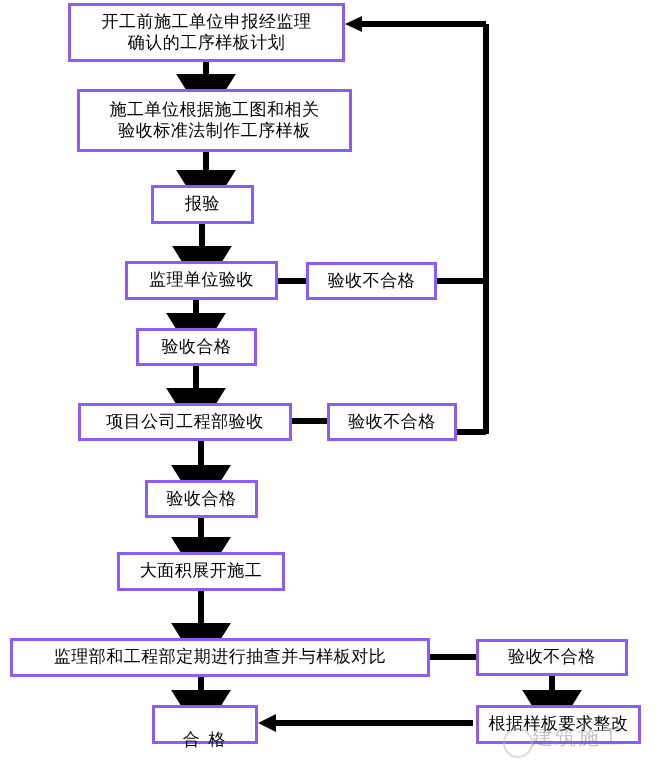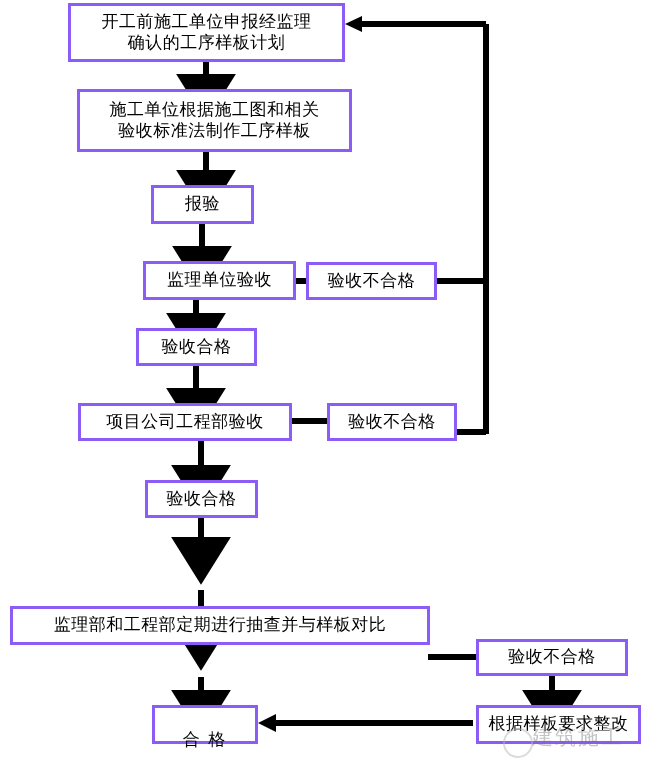--- a/index.html
+++ b/index.html
@@ -137,21 +137,21 @@
 
   <div class="node" style="left:77px; top:89px; width:275px; height:63px;">
     <span class="node-label">施工单位根据施工图和相关
 验收标准法制作工序样板</span>
   </div>
 
   <div class="node" style="left:135px; top:185px; width:103px; height:39px;margin-left:16px;">
     <span class="node-label">报验</span>
   </div>
 
-  <div class="node" style="left:143px; top:261px; width:153px; height:39px;">
+  <div class="node" style="left:125px; top:261px; width:153px; height:39px;">
     <span class="node-label">监理单位验收</span>
   </div>
 
   <div class="node" style="left:306px; top:262px; width:131px; height:38px;">
     <span class="node-label">验收不合格</span>
   </div>
 
   <div class="node" style="left:136px; top:328px; width:121px; height:38px;">
     <span class="node-label">验收合格</span>
   </div>
@@ -161,22 +161,25 @@
   </div>
 
   <div class="node" style="left:327px; top:403px; width:130px; height:38px;">
     <span class="node-label">验收不合格</span>
   </div>
 
   <div class="node" style="left:145px; top:480px; width:113px; height:38px;">
     <span class="node-label">验收合格</span>
   </div>
 
+  <div class="node" style="left:117px; top:552px; width:168px; height:39px;">
+    <span class="node-label">大面积展开施工</span>
+  </div>
 
-  <div class="node" style="left:10px; top:606px; width:420px; height:39px;">
+  <div class="node" style="left:10px; top:638px; width:420px; height:39px;">
     <span class="node-label">监理部和工程部定期进行抽查并与样板对比</span>
   </div>
 
   <div class="node" style="left:476px; top:639px; width:152px; height:37px;">
     <span class="node-label">验收不合格</span>
   </div>
 
   <div class="node wide-space" style="left:152px; top:705px; width:106px; height:39px;">
     <span class="node-label">合    格</span>
   </div>

